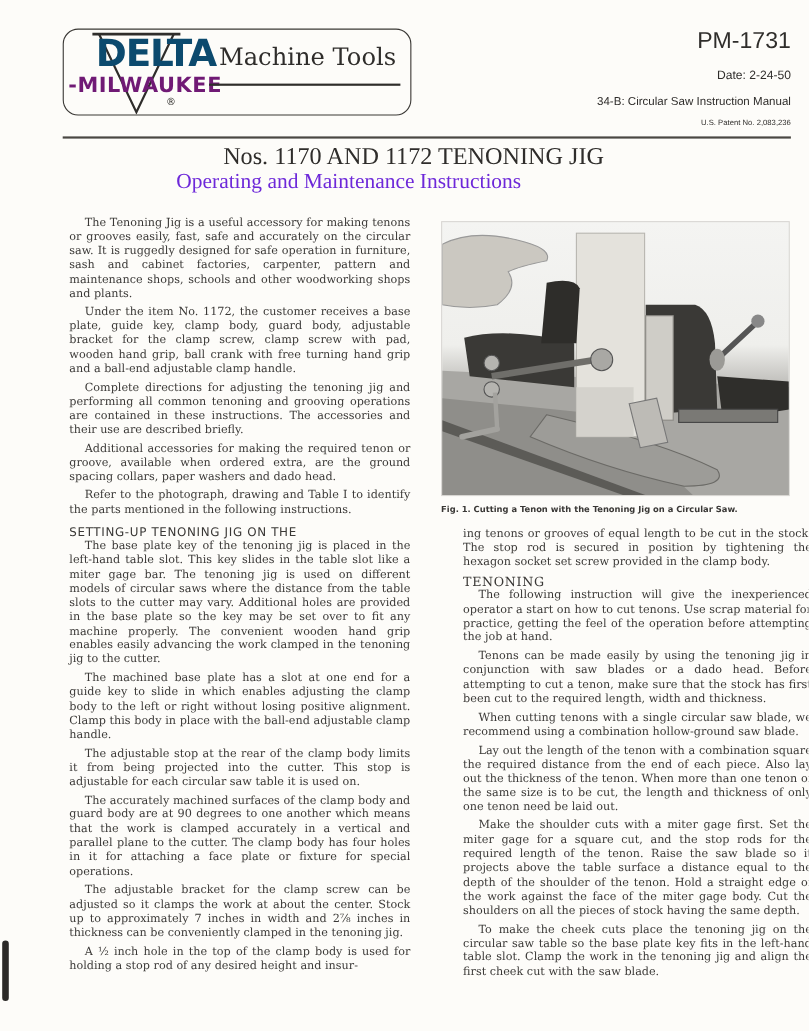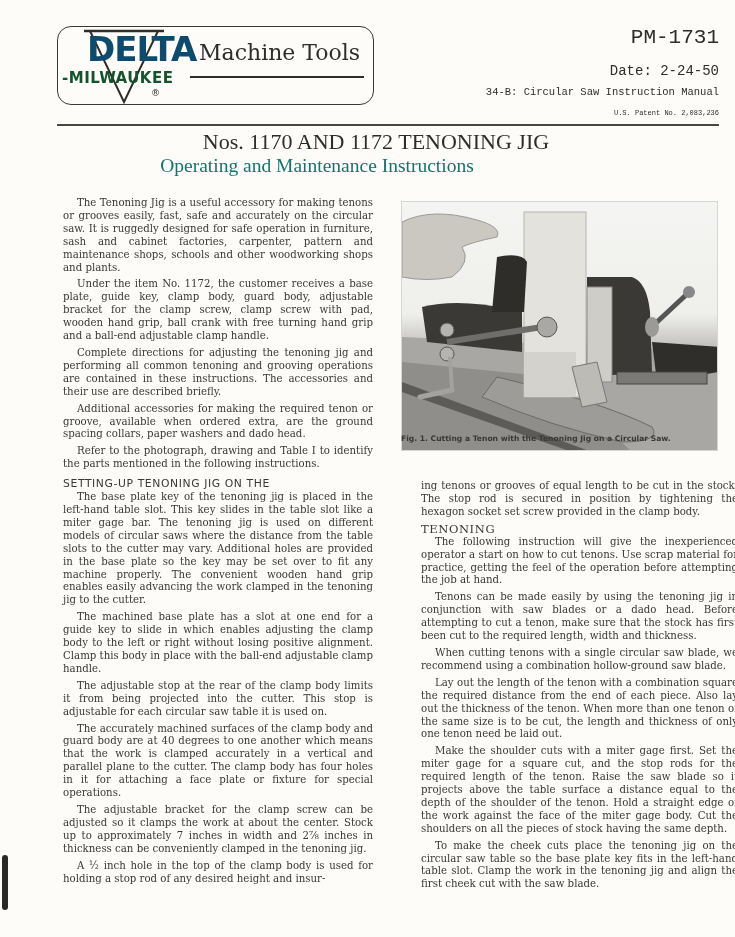--- a/index.html
+++ b/index.html
@@ -13,65 +13,65 @@
     border:1.5px solid #3a3835; border-radius:14px; box-sizing:border-box;
   }
   .logo-tri-svg { position:absolute; left:82px; top:28px; }
   .logo-delta {
     position:absolute; left:87px; top:32px;
     font-family:"DejaVu Sans", sans-serif; font-weight:bold; font-size:34px;
     letter-spacing:-1px; color:#0c4a6e; line-height:34px;
   }
   .logo-mil {
     position:absolute; left:62px; top:70px;
-    font-family:"DejaVu Sans", sans-serif; font-weight:bold; font-size:15px;
-    letter-spacing:0.5px; color:#14532d; line-height:16px;
+    font-family:"DejaVu Sans", sans-serif; font-weight:bold; font-size:19px;
+    letter-spacing:0.5px; color:#701a75; line-height:16px;
   }
   .logo-reg {
     position:absolute; left:151px; top:88px; font-size:9px;
     font-family:"DejaVu Sans", sans-serif; color:#2f2d2b;
   }
   .logo-mt {
     position:absolute; left:199px; top:40px;
     font-family:"DejaVu Serif", serif; font-size:22px; color:#2f2d2b;
   }
   .logo-rule {
     position:absolute; left:190px; top:76px; width:174px; height:2px; background:#2f2d2b;
   }
-  .hdr-right { position:absolute; right:16px; text-align:right; color:#2f2d2b; font-family:Liberation Mono, monospace; }
+  .hdr-right { position:absolute; right:16px; text-align:right; color:#2f2d2b; font-family:Liberation Sans, sans-serif; }
   .pm { top:26px; font-size:21px; }
-  .date { top:63px; font-size:14px; }
+  .date { top:63px; font-size:11px; }
   .manual { top:86px; font-size:10.5px; }
   .patent { top:109px; font-size:7px; }
   .top-rule { position:absolute; left:57px; right:16px; top:124px; height:1.5px; background:#4a4743; }
   .title1 {
     position:absolute; left:0; width:722px; top:129px; padding-left:30px; box-sizing:border-box;
     text-align:center; font-family:"Liberation Serif", serif; font-size:22px; color:#2f2d2b;
   }
   .title2 {
     position:absolute; left:0; width:634px; top:155px; box-sizing:border-box;
-    text-align:center; font-family:"Liberation Serif", serif; font-size:19.5px; color:#0f766e;
+    text-align:center; font-family:"Liberation Serif", serif; font-size:19.5px; color:#6d28d9;
   }
   .col { position:absolute; font-size:10.2px; line-height:12.9px; text-align:justify; color:#3a3836; }
   .col p { margin:0 0 4px 0; text-indent:14px; }
   .col p.noind { text-indent:0; }
   .left { left:63px; top:197px; width:310px; }
   .right { left:401px; top:480px; width:317px;margin-left:20px; }
   .h2 {
     text-align:left; font-family:"DejaVu Sans", sans-serif; font-size:10.8px;
     letter-spacing:0.6px; line-height:13px; margin:6px 0 1px 0; color:#3a3836;
   }
   .h2r { font-family:"DejaVu Serif", serif; font-size:11.5px; letter-spacing:0.6px; margin:3px 0 0 0; }
   .photo {
     position:absolute; left:401px; top:201px; width:317px; height:250px;
     background:linear-gradient(180deg,#f4f4f2 0%,#efefec 45%,#bdbcb8 60%,#8b8a86 100%);
     overflow:hidden; border:1px solid #d8d6d2; box-sizing:border-box;
   }
   .caption {
-    position:absolute; left:401px; top:434px; width:317px;
+    position:absolute; left:401px; top:458px; width:317px;
     font-family:"DejaVu Sans", sans-serif; font-weight:bold; font-size:7.6px; color:#3a3836;
     white-space:nowrap;
   }
   .margin-mark {
     position:absolute; left:2px; top:855px; width:6px; height:55px;
     background:#2b2927; border-radius:3px;
   }
 </style>
 </head>
 <body>
@@ -102,21 +102,21 @@
   <p>Under the item No. 1172, the customer receives a base plate, guide key, clamp body, guard body, adjustable bracket for the clamp screw, clamp screw with pad, wooden hand grip, ball crank with free turning hand grip and a ball-end adjustable clamp handle.</p>
   <p>Complete directions for adjusting the tenoning jig and performing all common tenoning and grooving operations are contained in these instructions. The accessories and their use are described briefly.</p>
   <p>Additional accessories for making the required tenon or groove, available when ordered extra, are the ground spacing collars, paper washers and dado head.</p>
   <p>Refer to the photograph, drawing and Table I to identify the parts mentioned in the following instructions.</p>
   <div class="h2">
     <div>SETTING-UP TENONING JIG ON THE</div>
   </div>
   <p>The base plate key of the tenoning jig is placed in the left-hand table slot. This key slides in the table slot like a miter gage bar. The tenoning jig is used on different models of circular saws where the distance from the table slots to the cutter may vary. Additional holes are provided in the base plate so the key may be set over to fit any machine properly. The convenient wooden hand grip enables easily advancing the work clamped in the tenoning jig to the cutter.</p>
   <p>The machined base plate has a slot at one end for a guide key to slide in which enables adjusting the clamp body to the left or right without losing positive alignment. Clamp this body in place with the ball-end adjustable clamp handle.</p>
   <p>The adjustable stop at the rear of the clamp body limits it from being projected into the cutter. This stop is adjustable for each circular saw table it is used on.</p>
-  <p>The accurately machined surfaces of the clamp body and guard body are at 40 degrees to one another which means that the work is clamped accurately in a vertical and parallel plane to the cutter. The clamp body has four holes in it for attaching a face plate or fixture for special operations.</p>
+  <p>The accurately machined surfaces of the clamp body and guard body are at 90 degrees to one another which means that the work is clamped accurately in a vertical and parallel plane to the cutter. The clamp body has four holes in it for attaching a face plate or fixture for special operations.</p>
   <p>The adjustable bracket for the clamp screw can be adjusted so it clamps the work at about the center. Stock up to approximately 7 inches in width and 2⅞ inches in thickness can be conveniently clamped in the tenoning jig.</p>
   <p>A ½ inch hole in the top of the clamp body is used for holding a stop rod of any desired height and insur-</p>
 </div>
 
 <div class="photo">
   <svg width="317" height="250" viewBox="0 0 317 250">
 
     <polygon points="0,135 317,150 317,250 0,250" fill="#a8a7a3"></polygon>
     <polygon points="0,160 150,175 230,250 0,250" fill="#8f8e8a"></polygon>
     <path d="M95,175 Q200,200 250,225 Q260,240 220,240 Q150,225 80,195 Z" fill="#9d9c98" stroke="#6b6a66" stroke-width="1"></path>

